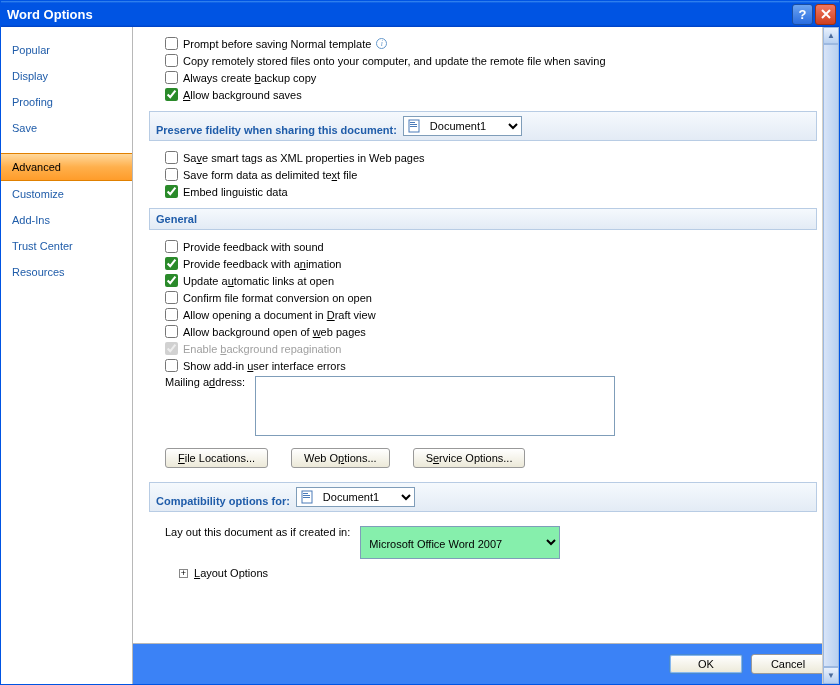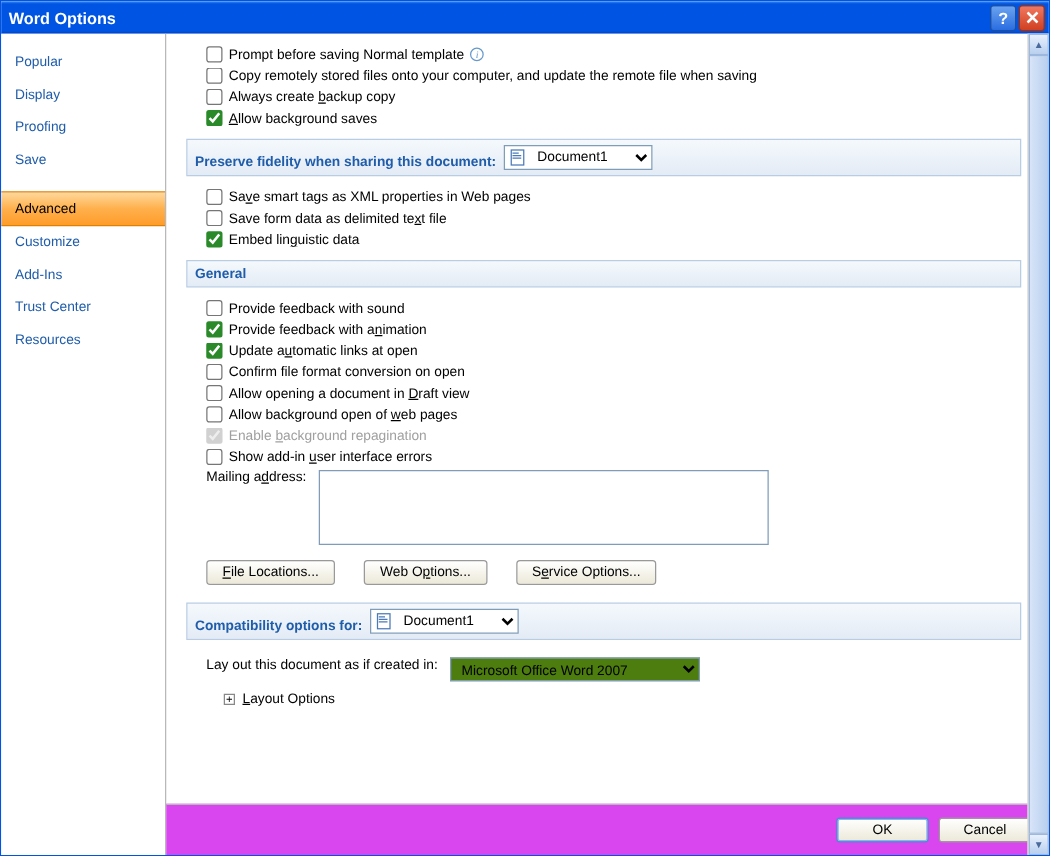--- a/index.html
+++ b/index.html
@@ -145,22 +145,22 @@
 }
 .layout-row {
   padding: 6px 0 2px 16px;
   display: flex;
   gap: 10px;
 }
 .layout-row select {
   font-size: 11px;
   border: 1px solid #7F9DB9;
   padding: 2px 18px 0 4px;
-  background: #4d7c0f;
-  height: 19px;
+  background: #86efac;
+  height: 33px;
 }
 .expand-row {
   padding: 6px 0 2px 30px;
   display: flex;
   align-items: center;
   gap: 6px;
 }
 .expand-icon {
   width: 9px; height: 9px;
   border: 1px solid #888;
@@ -168,21 +168,21 @@
   font-size: 9px;
   line-height: 1;
   background: #fff;
 }
 .footer {
   border-top: 1px solid #B8B8B8;
   padding: 10px 14px;
   display: flex;
   justify-content: flex-end;
   gap: 8px;
-  background: #d946ef;
+  background: #3b82f6;
 }
 .footer .btn { min-width: 74px; }
 .footer .btn.default { border: 1px solid #4A8AD0; box-shadow: 0 0 0 1px #86B8F0 inset; }
 .checkbox-checked {
   accent-color: #2A8A2A;
 }
 
 .scrollbar-fake {
   position: absolute;
   right: 0; top: 0; bottom: 0;

